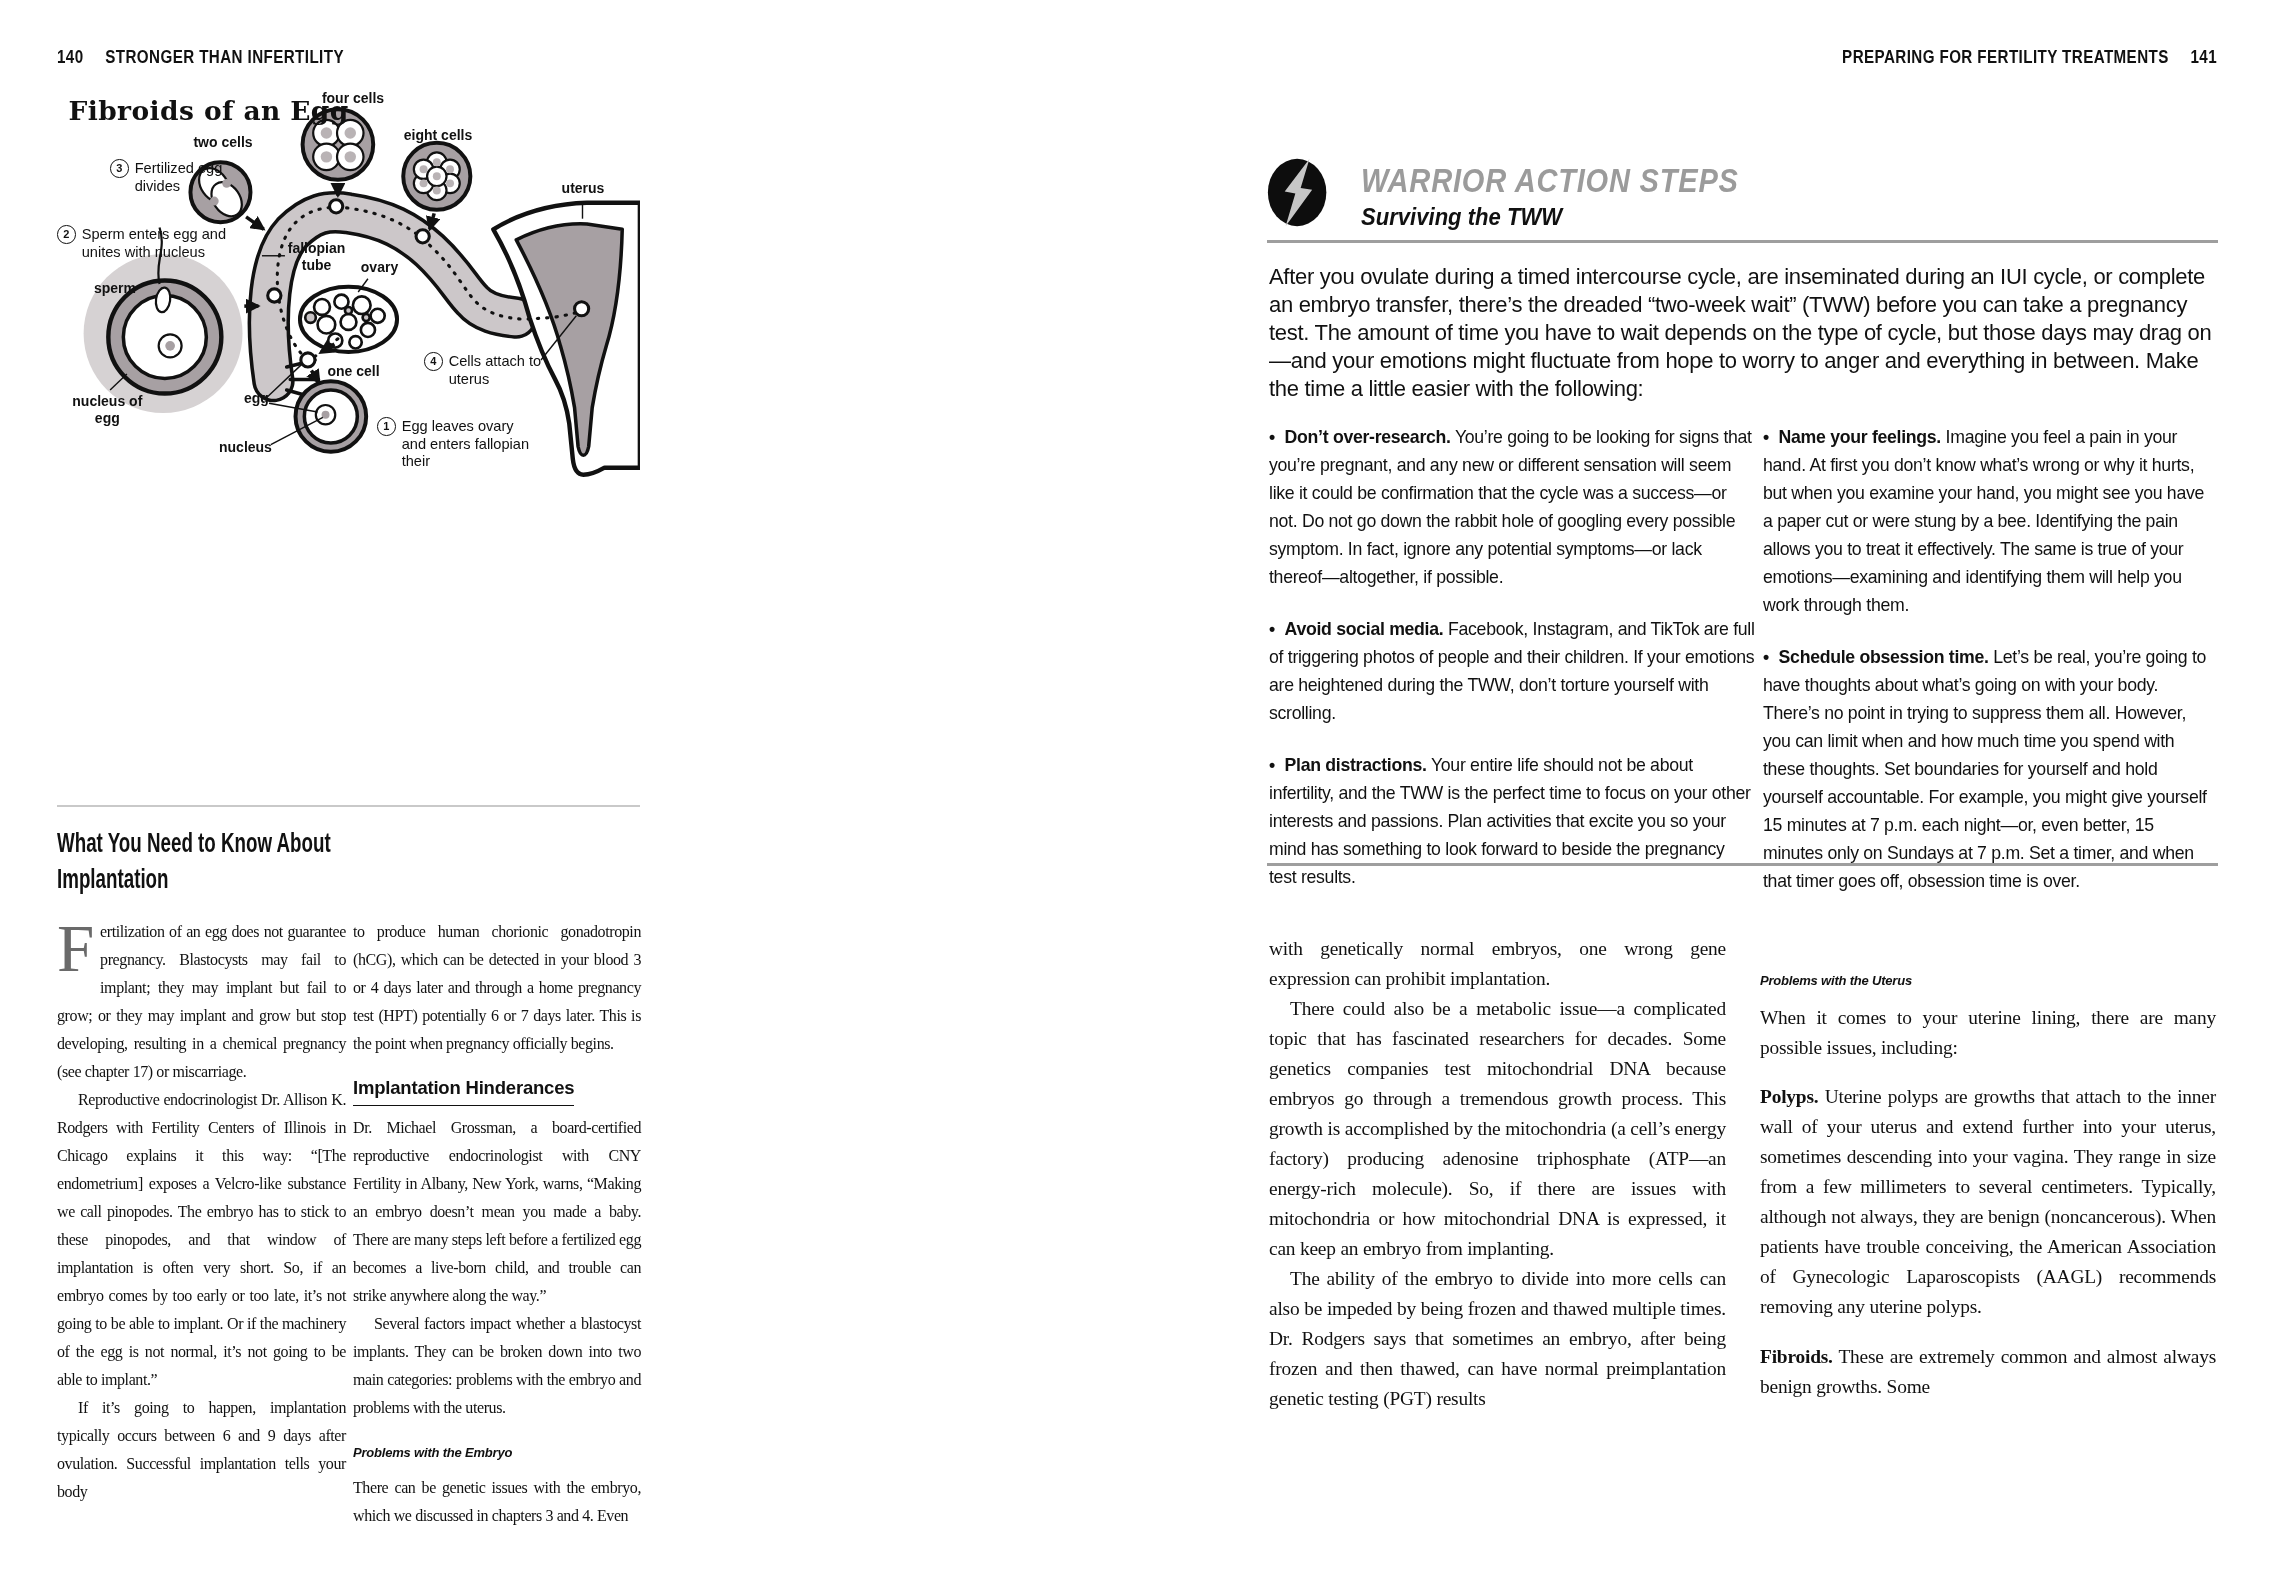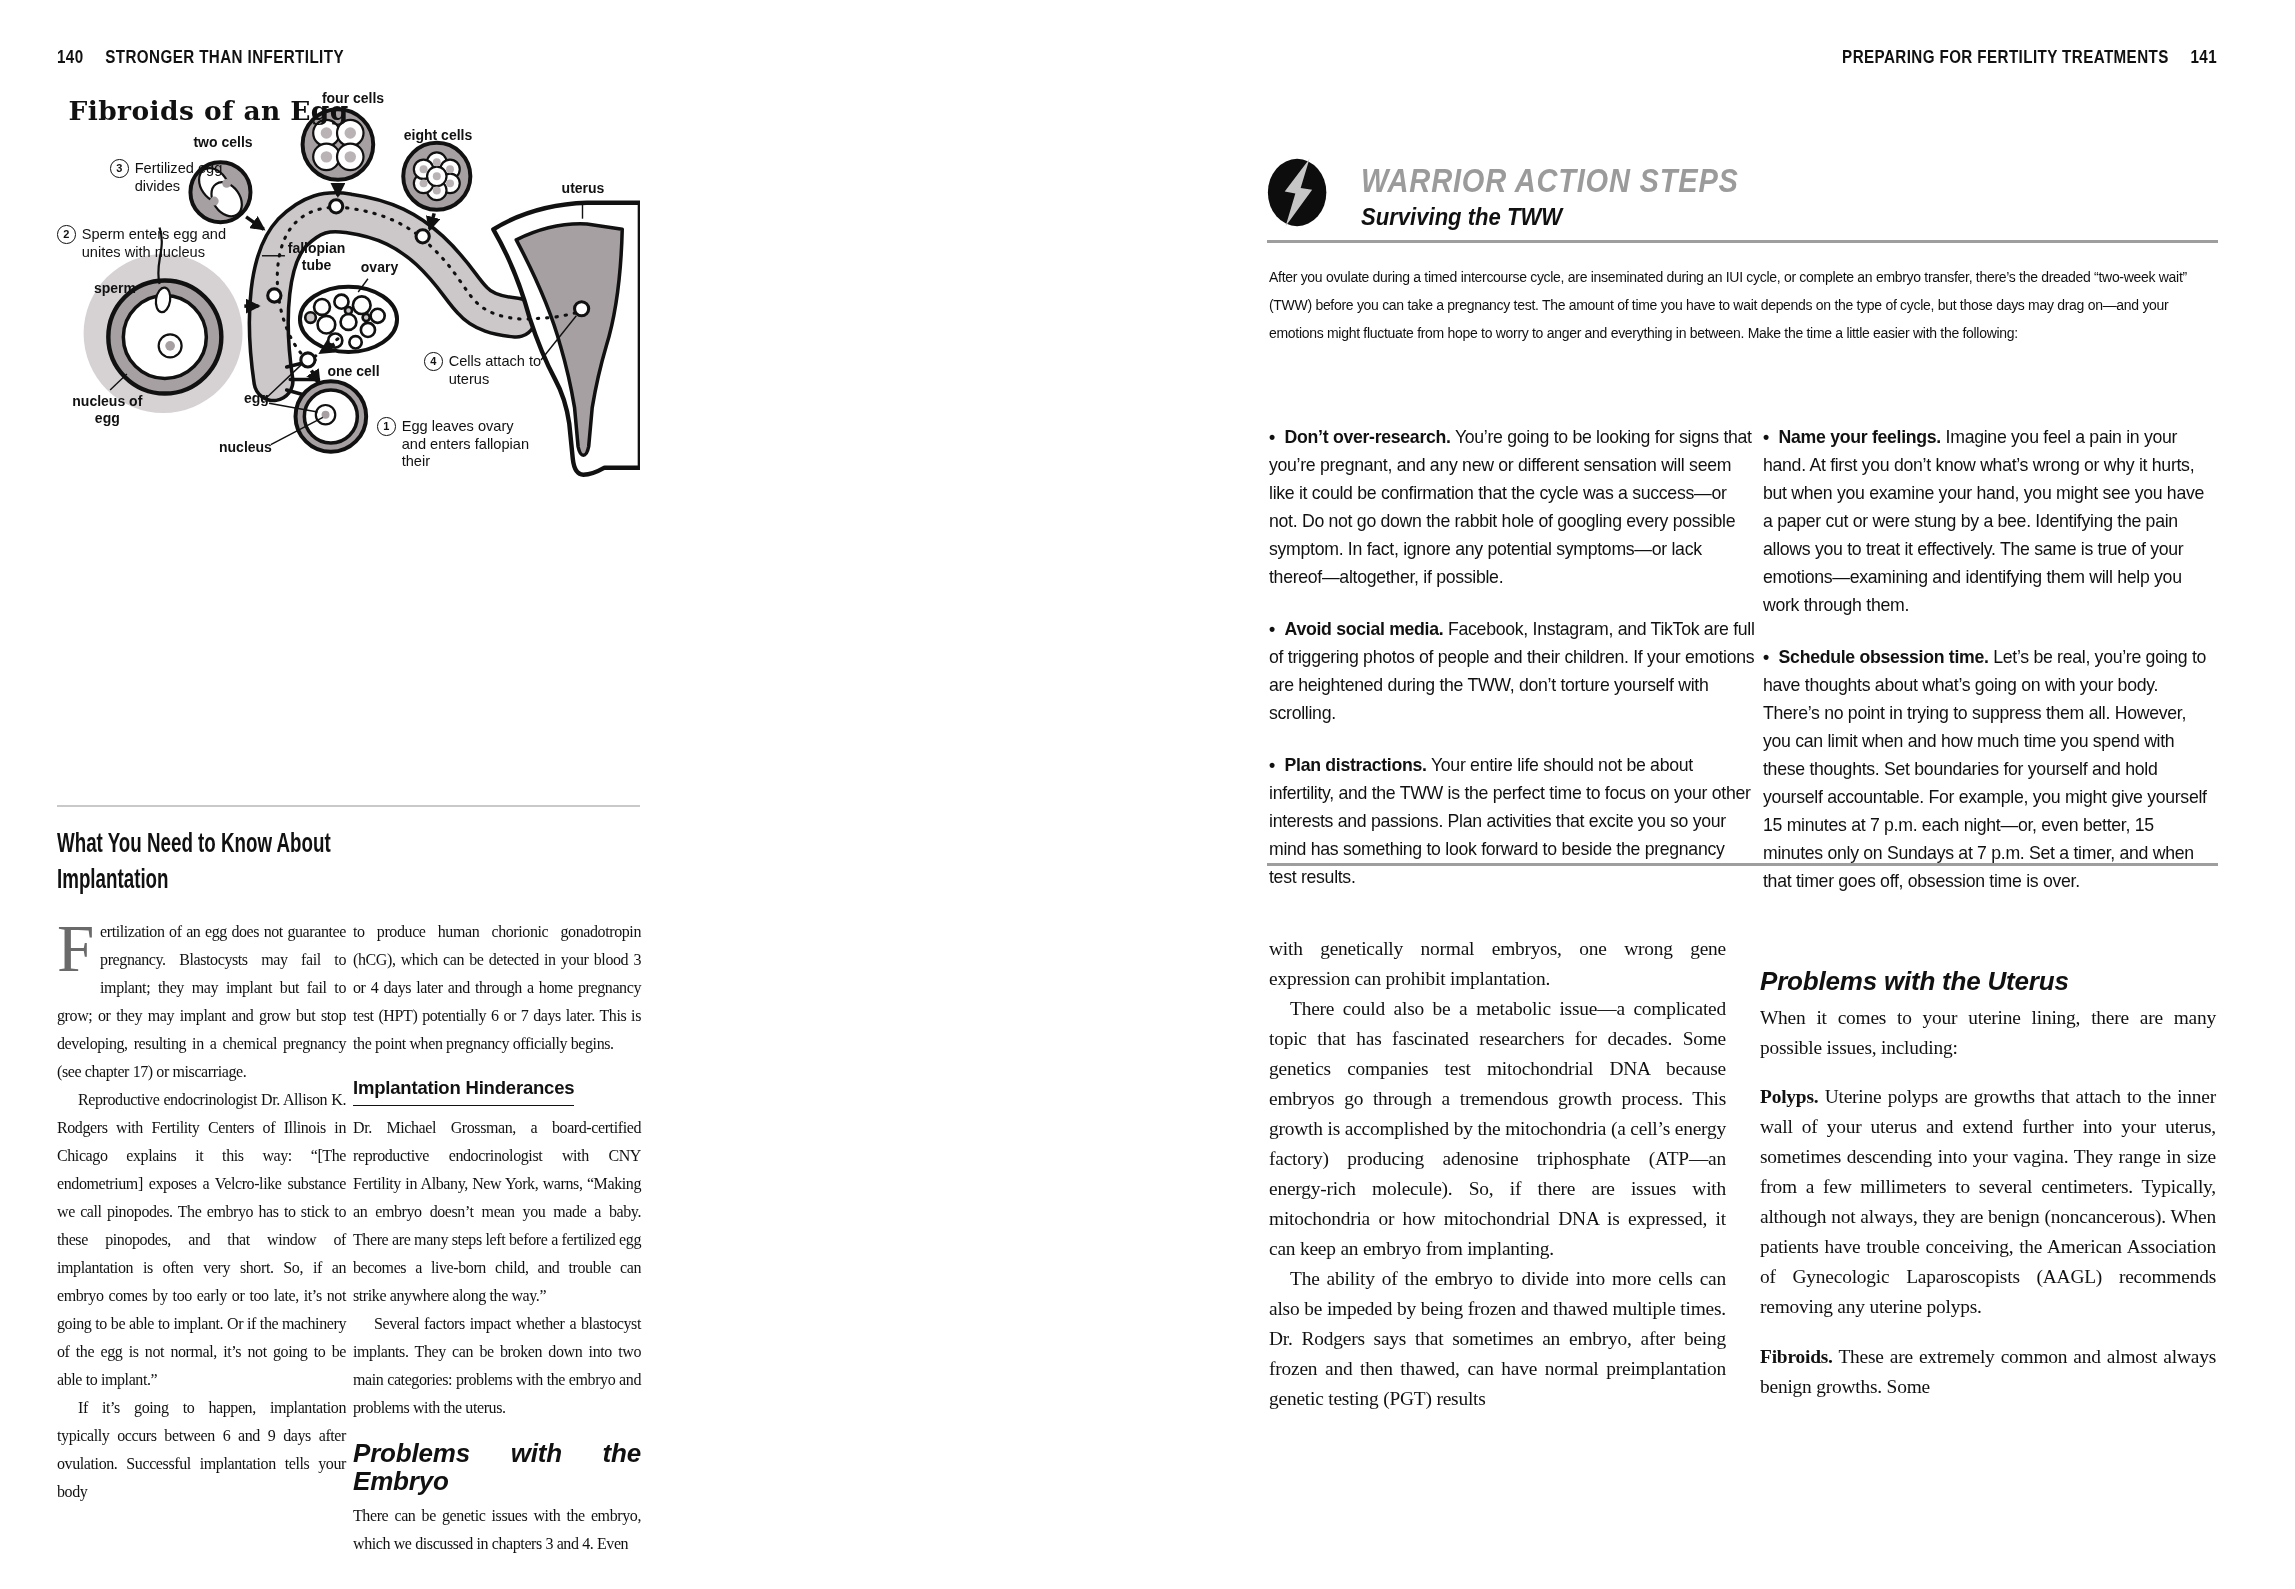--- a/index.html
+++ b/index.html
@@ -33,30 +33,30 @@
   .serifcol.big   { font-size:19.4px; line-height:30px; letter-spacing:-0.2px; }
   .serifcol p { margin:0; }
   .serifcol p.ind { text-indent:21px; }
   .gap-top { margin-top:19.4px !important; }
   .dropcap { float:left; font-family:"Liberation Serif", serif; font-size:67px; line-height:53px;
              color:#6a6a6a; margin:4.4px 6.2px 0 0; font-weight:400; }
   .sub-underline { display:inline-block; font-family:"Liberation Sans", sans-serif;
                    font-weight:700; font-size:18.5px; border-bottom:1.8px solid #111;
                    padding-bottom:2.6px; margin:16px 0 8px; letter-spacing:-0.2px; }
   .sub-italic { display:block; font-family:"Liberation Sans", sans-serif; font-style:italic;
-                font-weight:700; font-size:26px; margin:17.7px 0 7px; letter-spacing:-0.2px; }
+                font-weight:700; font-size:13px; margin:17.7px 0 7px; letter-spacing:-0.2px; }
 
   
   .w-title { font-style:italic; font-weight:700; font-size:33px; color:#9b9b9b;
              letter-spacing:0.9px; white-space:nowrap; transform:scaleX(.88); transform-origin:left center; }
   .w-sub   { font-style:italic; font-weight:700; font-size:24px; white-space:nowrap;
              transform:scaleX(.92); transform-origin:left center; }
   .rule { background:#9e9e9e; height:2.6px; }
   .sans-body { letter-spacing:-0.3px; }
-  .intro { font-size:14px; line-height:28px; }
+  .intro { font-size:22px; line-height:28px; }
   .bullet-item { font-size:17.7px; line-height:28px; margin-bottom:14px;margin-top:24px; }
   .bullet-glyph { font-weight:700; margin-right:9.7px; }
   .lead { font-weight:700; }
 </style>
 </head>
 <body>
 
 <div class="abs runhead" style="left:57px; top:46px;">
   <span class="pnum">140</span><span>STRONGER THAN INFERTILITY</span>
 </div>

